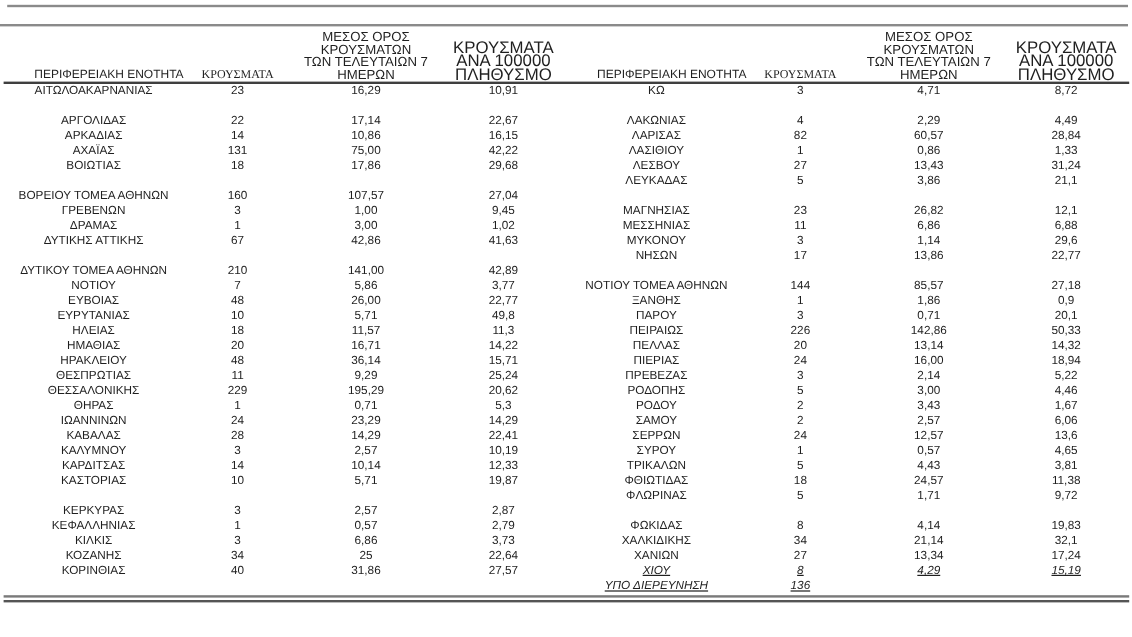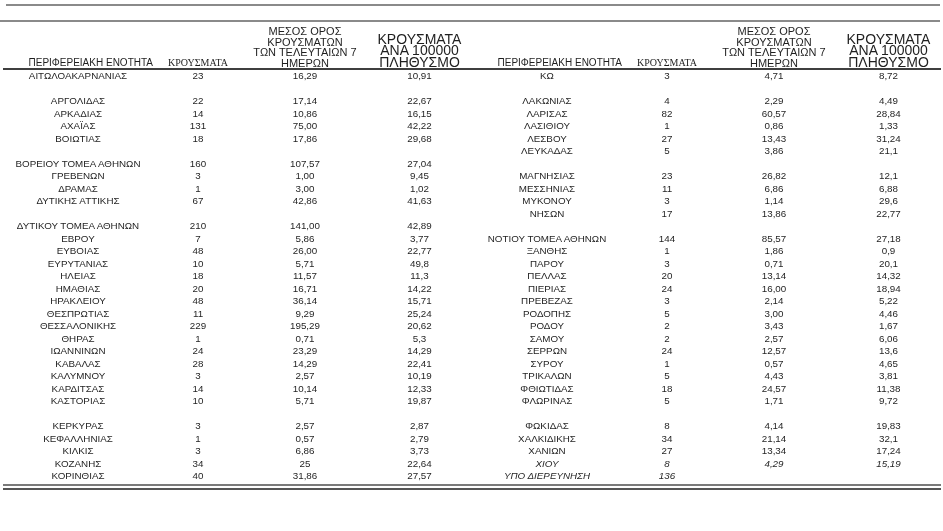--- a/index.html
+++ b/index.html
@@ -32,21 +32,21 @@
   .h-region { text-align:right; padding-left:2px; font-size:10px; }
   .half.right .h-region { padding-left:10px; }
   .h-cases { font-size:10px;font-family:Liberation Serif, serif; }
   .h-avg7 { font-size:11px; line-height:10.5px; }
   .h-per100k { font-size:14px; line-height:11.5px; }
 
   .bodies { display:flex; }
   .row { height:12.5px; line-height:12.5px; font-size:9.8px; }
   .row .cell { text-align:center; white-space:nowrap; overflow:visible; }
   .row.spacer { height:12.5px; }
-  .row.italic .cell { font-style:italic; }
+  .row.italic .cell { font-style:italic;text-decoration:underline; }
 
   .bottom-rule {
     margin-top:1px;
     height:2px;
     border-top:2px solid #7a7a7a;
     border-bottom:2px solid #555555;
     width:100%;
   }
 </style>
 </head>
@@ -150,21 +150,21 @@
             <div class="cell">41,63</div>
           </div>
           <div class="row spacer"></div>
           <div class="row">
             <div class="cell">ΔΥΤΙΚΟΥ ΤΟΜΕΑ ΑΘΗΝΩΝ</div>
             <div class="cell">210</div>
             <div class="cell">141,00</div>
             <div class="cell">42,89</div>
           </div>
           <div class="row">
-            <div class="cell">ΕΒΡΟΥ</div>
+            <div class="cell">ΝΟΤΙΟΥ</div>
             <div class="cell">7</div>
             <div class="cell">5,86</div>
             <div class="cell">3,77</div>
           </div>
           <div class="row">
             <div class="cell">ΕΥΒΟΙΑΣ</div>
             <div class="cell">48</div>
             <div class="cell">26,00</div>
             <div class="cell">22,77</div>
           </div>
@@ -346,20 +346,26 @@
             <div class="cell">ΞΑΝΘΗΣ</div>
             <div class="cell">1</div>
             <div class="cell">1,86</div>
             <div class="cell">0,9</div>
           </div>
           <div class="row">
             <div class="cell">ΠΑΡΟΥ</div>
             <div class="cell">3</div>
             <div class="cell">0,71</div>
             <div class="cell">20,1</div>
+          </div>
+          <div class="row">
+            <div class="cell">ΠΕΙΡΑΙΩΣ</div>
+            <div class="cell">226</div>
+            <div class="cell">142,86</div>
+            <div class="cell">50,33</div>
           </div>
           <div class="row">
             <div class="cell">ΠΕΛΛΑΣ</div>
             <div class="cell">20</div>
             <div class="cell">13,14</div>
             <div class="cell">14,32</div>
           </div>
           <div class="row">
             <div class="cell">ΠΙΕΡΙΑΣ</div>
             <div class="cell">24</div>

